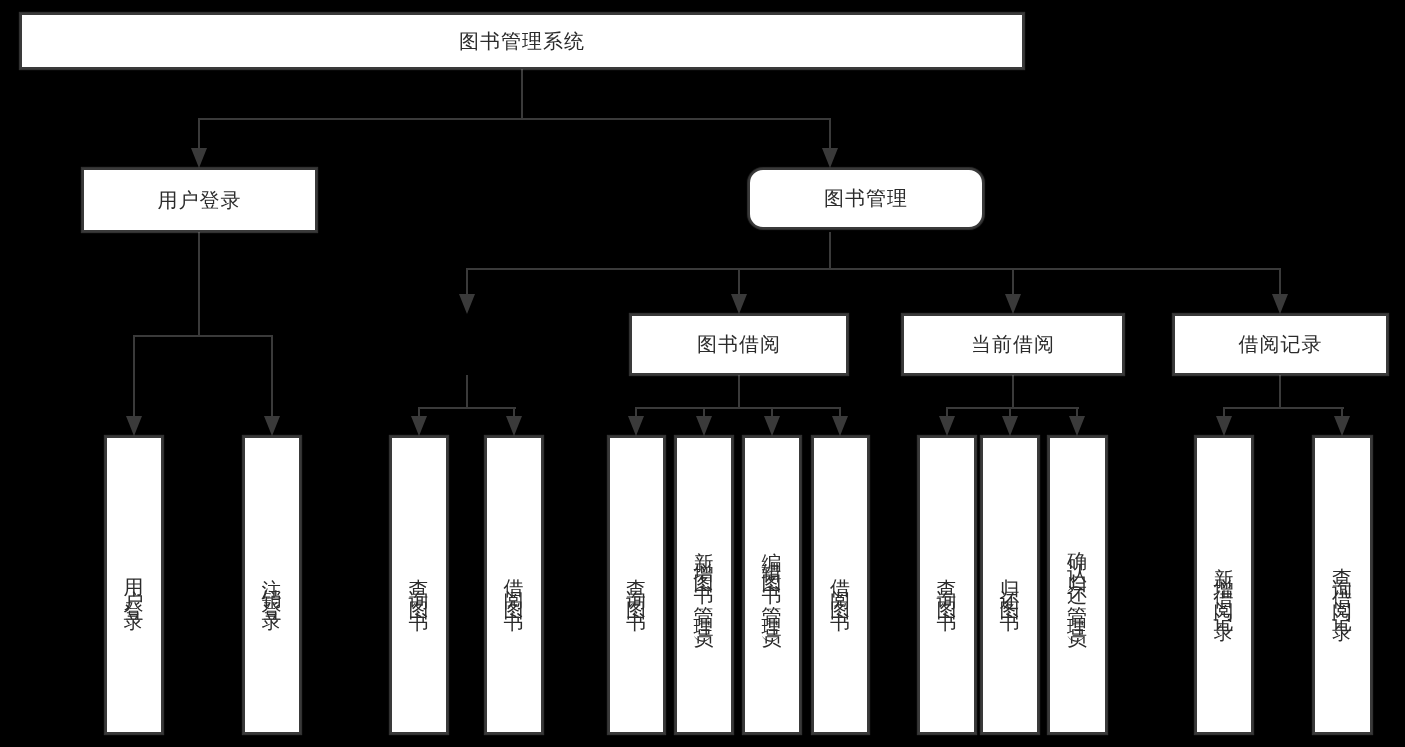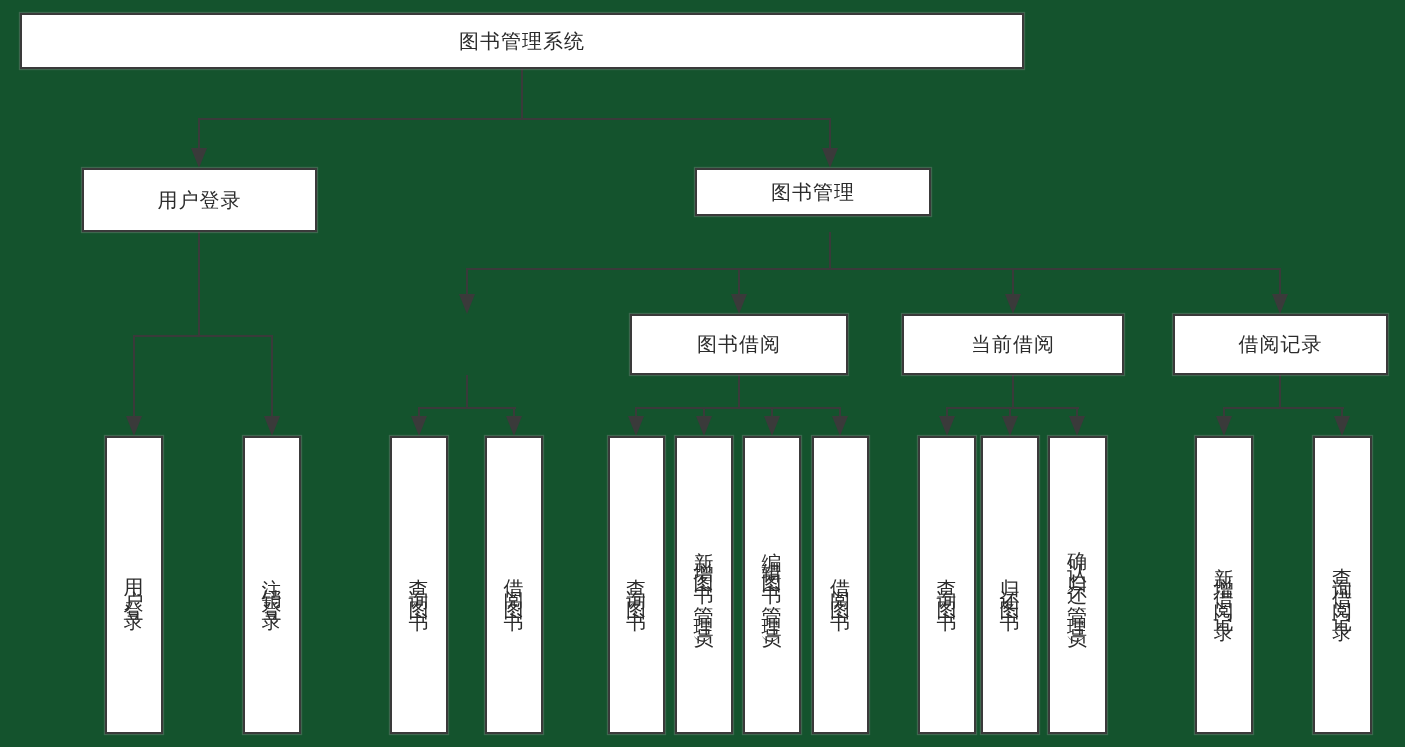--- a/index.html
+++ b/index.html
@@ -1,20 +1,20 @@
 <!DOCTYPE html>
 <html><head>
 <meta charset="utf-8">
 <style>
   html, body { margin: 0; padding: 0; background: #ffffff; }
   .canvas {
     position: relative;
     width: 1405px;
     height: 747px;
-    background: #14532d;
+    background: #000000;
     overflow: hidden;
     font-family: Liberation Sans, sans-serif;
   }
   
   .node {
     position: absolute;
     background: #ffffff;
     border: 2px solid #3a3a3a;
     box-shadow: 0 0 1px 1px rgba(140,140,140,0.35);
     display: flex;
@@ -86,21 +86,21 @@
 <div class="canvas">
 
   <div class="node" style="left:20px; top:13px; width:1004px; height:56px;">
     <span class="lbl">图书管理系统</span>
   </div>
 
   <div class="node" style="left:82px; top:168px; width:235px; height:64px;">
     <span class="lbl">用户登录</span>
   </div>
 
-  <div class="node" style="left:695px; top:168px; width:236px; height:48px;">
+  <div class="node" style="left:748px; top:168px; width:236px; height:61px;border-radius:15px;">
     <span class="lbl">图书管理</span>
   </div>
 
 
   <div class="node" style="left:630px; top:314px; width:218px; height:61px;">
     <span class="lbl">图书借阅</span>
   </div>
 
   <div class="node" style="left:902px; top:314px; width:222px; height:61px;">
     <span class="lbl">当前借阅</span>

